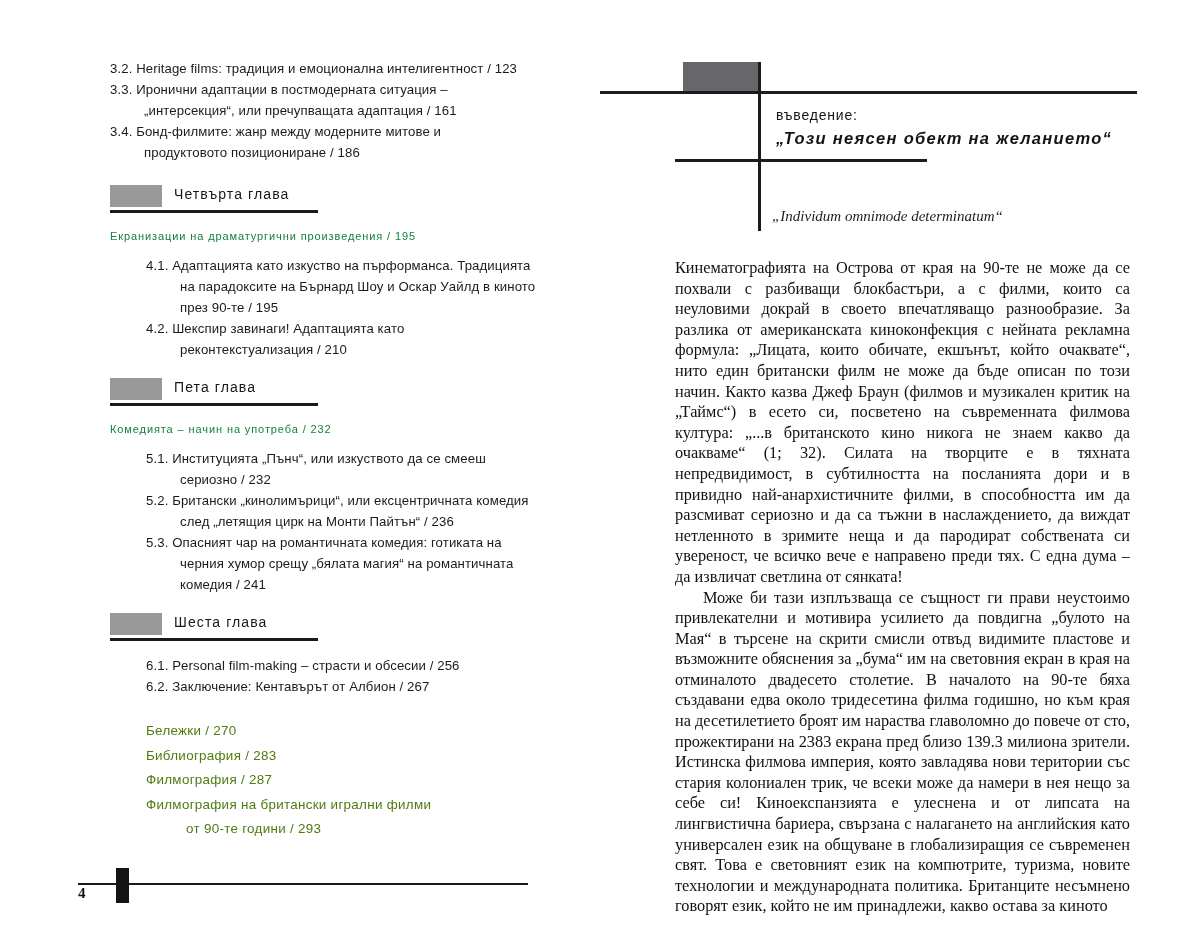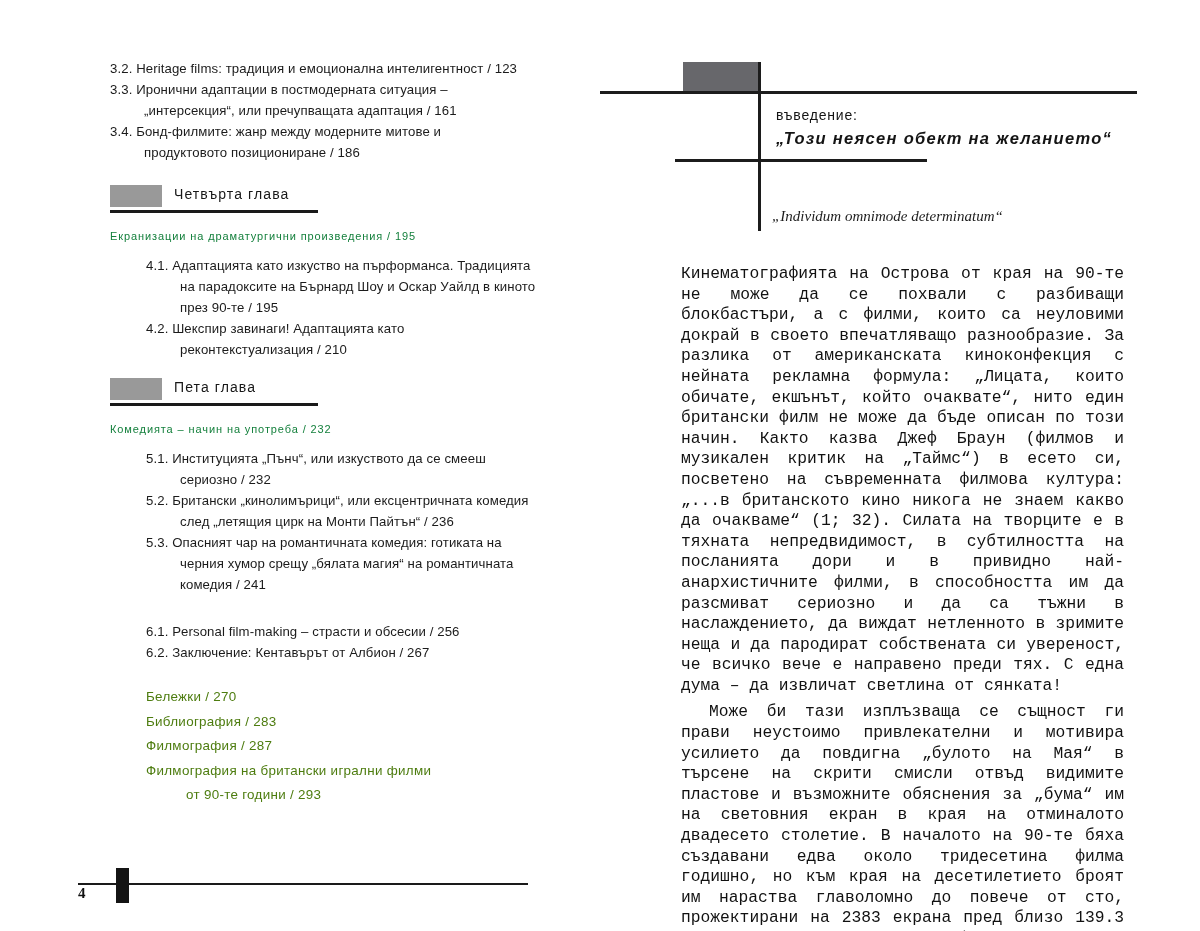--- a/index.html
+++ b/index.html
@@ -223,22 +223,21 @@
     top: 258px;
     width: 455px;
     font-family: "Liberation Serif", serif;
     font-size: 16.3px;
     line-height: 20.6px;
     text-align: justify;
     color: #111111;
     hyphens: none;
   }
   .rp-body p {
-    margin: 6px;
-    font-family: Liberation Mono, monospace;
+    margin: 0;
   }
   .rp-body p.indent {
     text-indent: 28px;
   }
 </style>
 </head>
 <body>
 
 <div class="spread">
 
@@ -296,20 +295,25 @@
         <span class="cont">след „летящия цирк на Монти Пайтън“ / 236</span>
       </div>
       <div class="toc-entry sub">
         <span>5.3. Опасният чар на романтичната комедия: готиката на</span>
         <span class="cont">черния хумор срещу „бялата магия“ на романтичната</span>
         <span class="cont">комедия / 241</span>
       </div>
 
       <div class="gap-md"></div>
 
+      <div class="chapter-head">
+        <div class="swatch"></div>
+        <div class="label">Шеста глава</div>
+        <div class="rule"></div>
+      </div>
       <div class="gap-sm"></div>
       <div class="toc-entry sub">
         <span>6.1. Personal film-making – страсти и обсесии / 256</span>
       </div>
       <div class="toc-entry sub">
         <span>6.2. Заключение: Кентавърът от Албион / 267</span>
       </div>
 
       <div class="gap-lg"></div>
 

